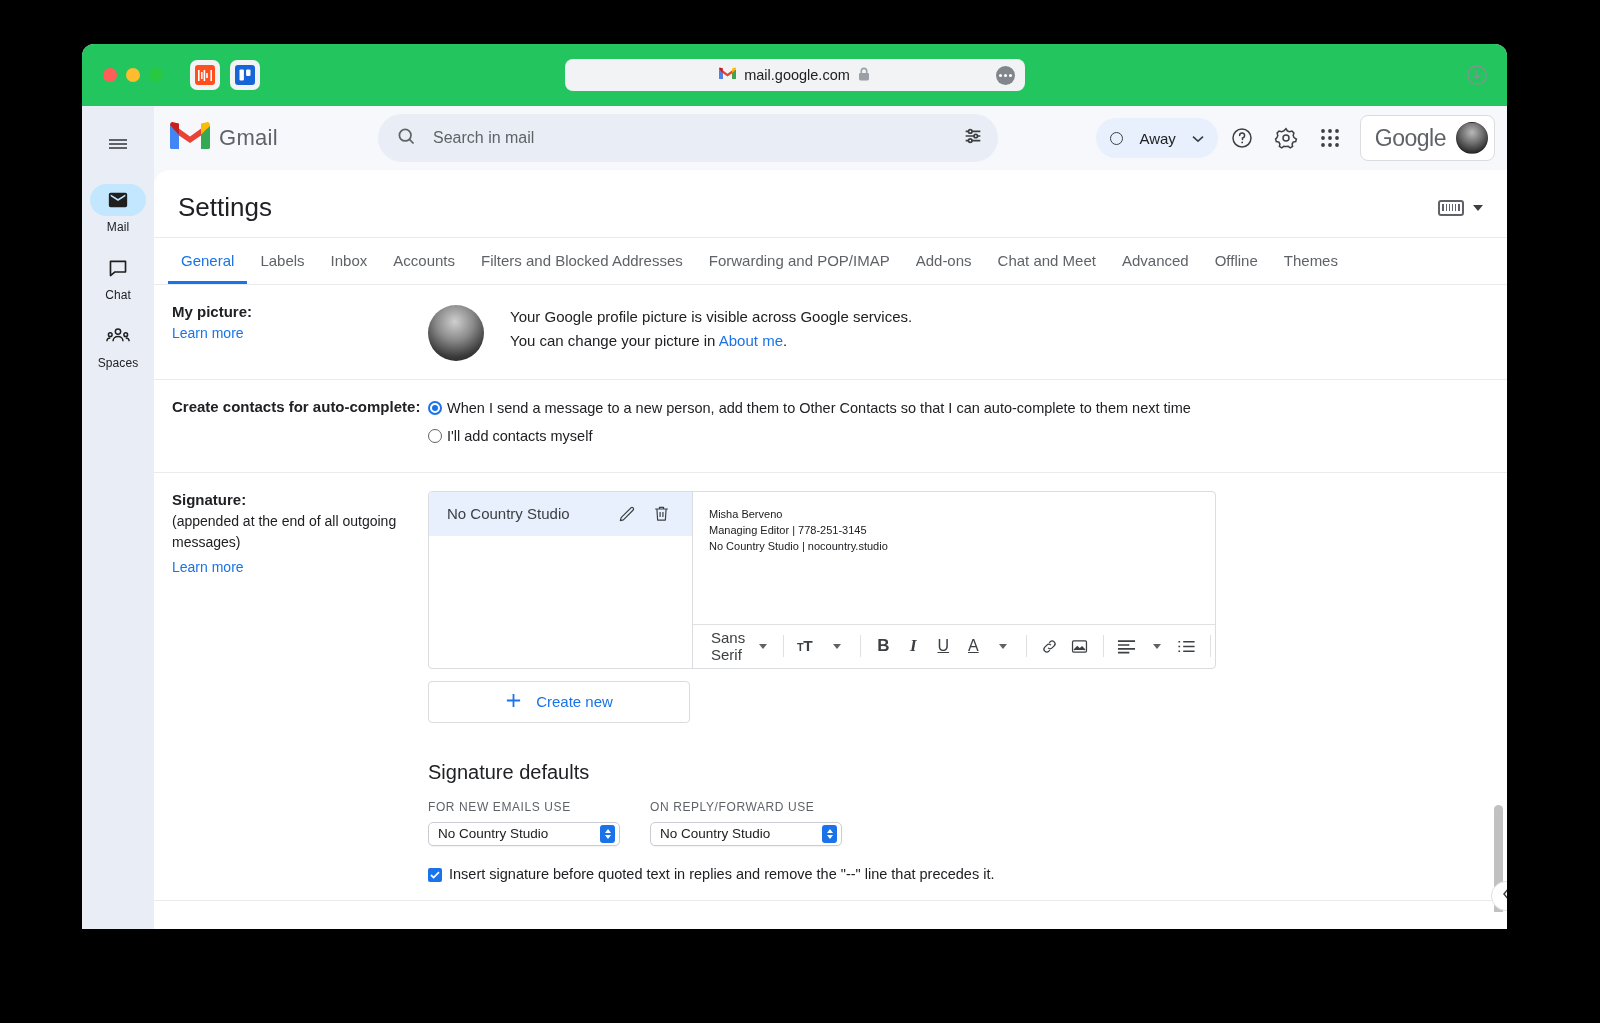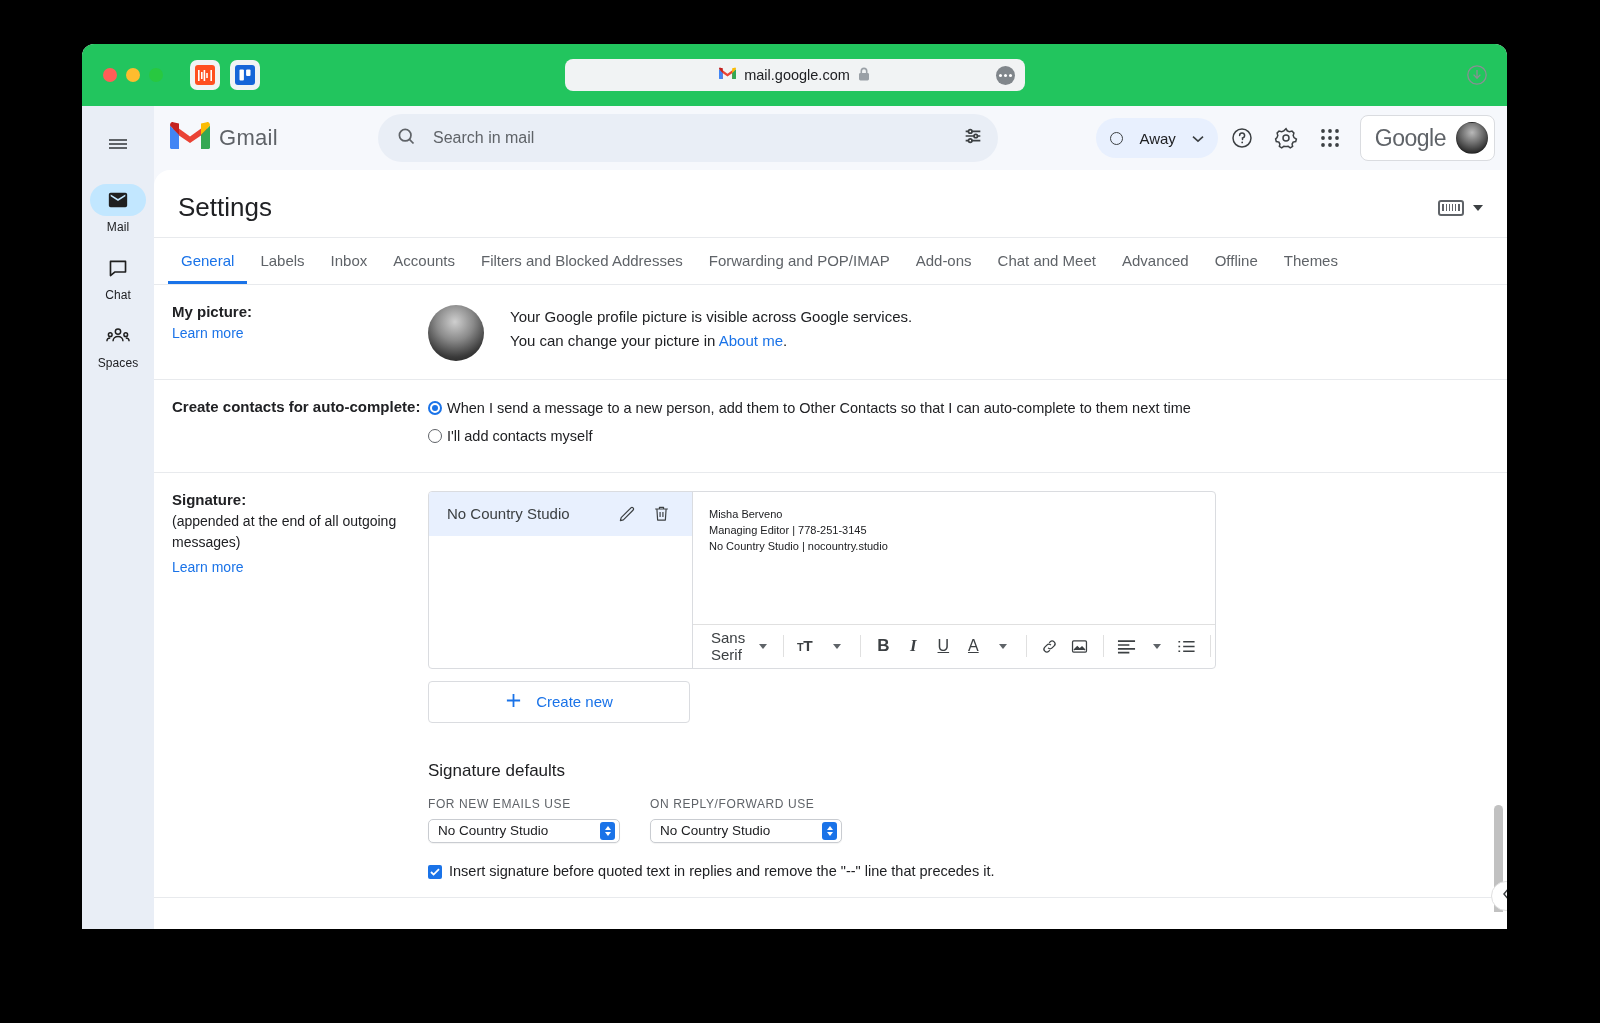--- a/index.html
+++ b/index.html
@@ -259,21 +259,21 @@
     cursor:pointer; color:#3c4043; font-size:16px;
   }
   .tri { width:0;height:0;border-left:4px solid transparent;border-right:4px solid transparent;border-top:5px solid #5f6368;}
 
   .create-new {
     margin-top: 12px; width: 262px; height: 42px;
     border: 1px solid #dadce0; border-radius: 4px; background:#fff;
     display:flex; align-items:center; justify-content:center; gap: 14px;
     color: #1a73e8; font-size: 15px; cursor:pointer; font-family: inherit;
   }
-  .sig-defaults-title { margin-top: 38px; font-size: 17px; color: #202124; }
+  .sig-defaults-title { margin-top: 38px; font-size: 20px; color: #202124; }
   .def-cols { display:flex; gap: 30px; margin-top: 16px; }
   .def-col { width: 192px; }
   .def-lbl { font-size: 12px; color: #5f6368; letter-spacing: .6px; }
   .sel {
     margin-top: 8px; height: 24px; width: 192px;
     border: 1px solid #c9ccd1; border-radius: 5px; background:#fff;
     display:flex; align-items:center; padding: 0 4px 0 9px;
     font-size: 13.5px; color:#202124; cursor:pointer;
     box-shadow: 0 1px 1px rgba(0,0,0,.05);
   }

